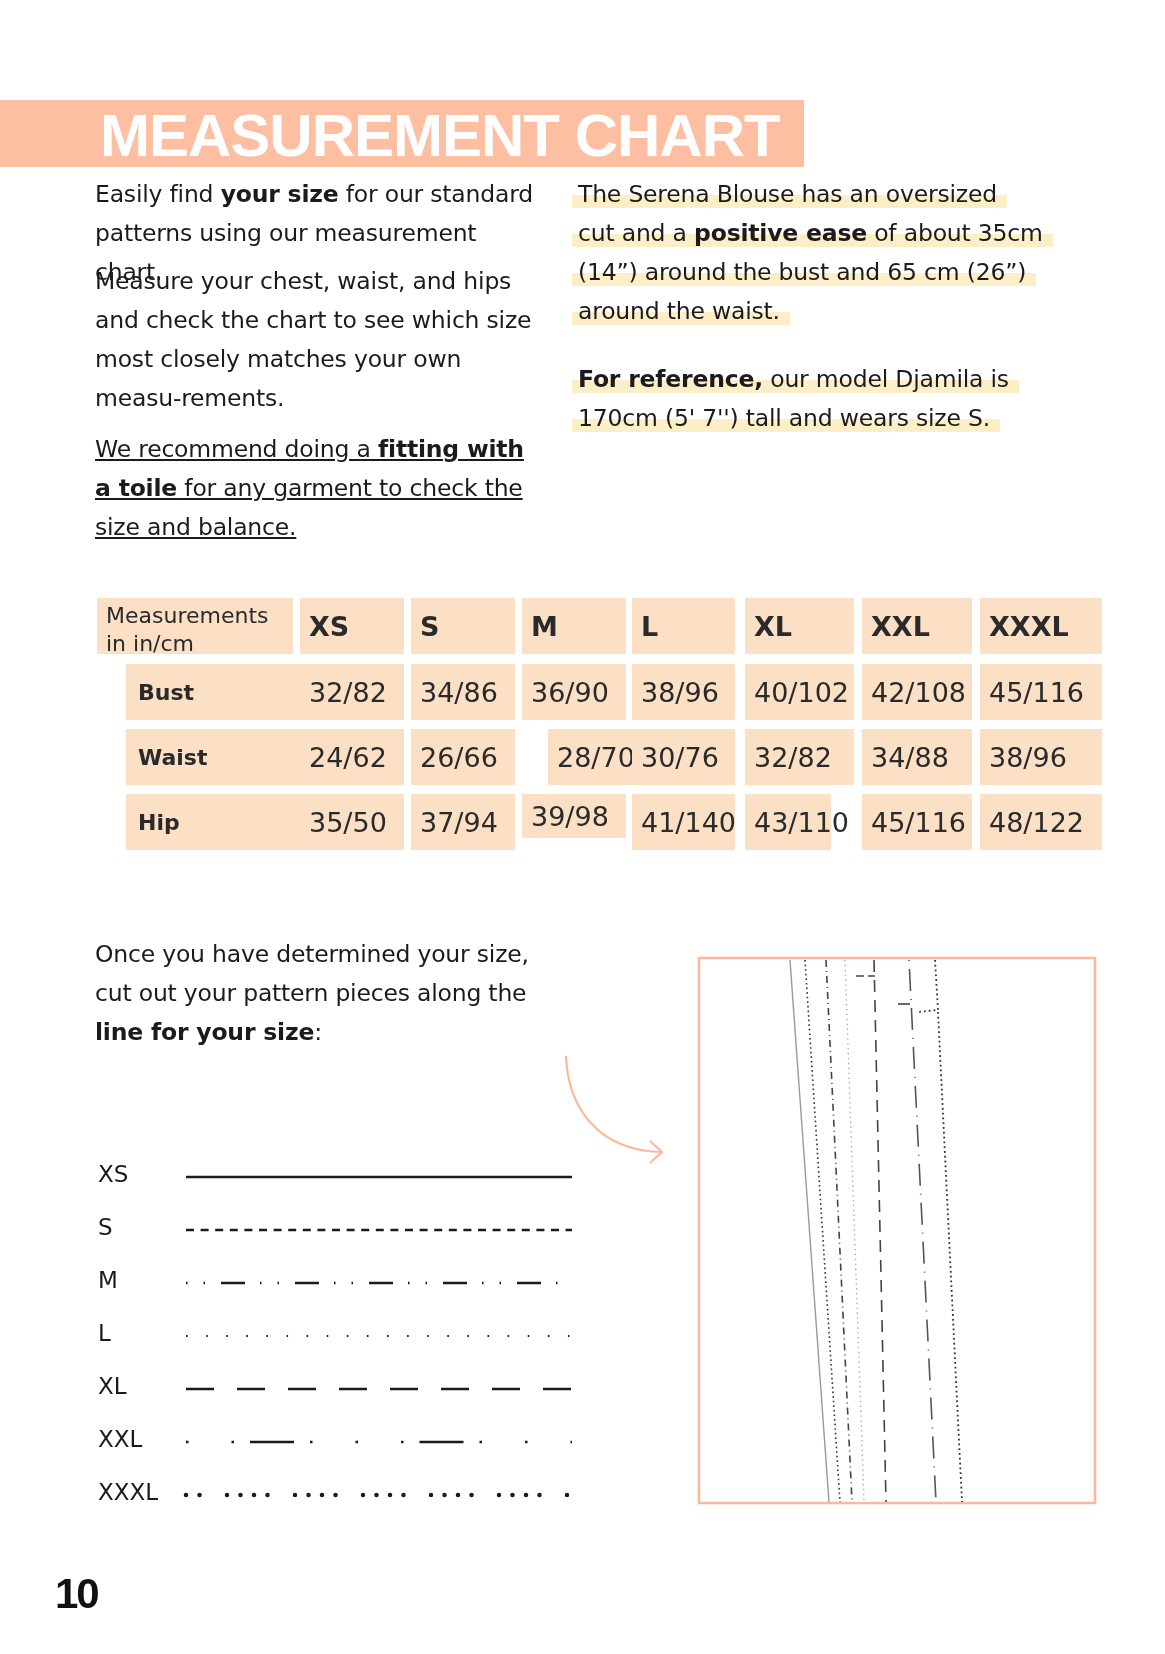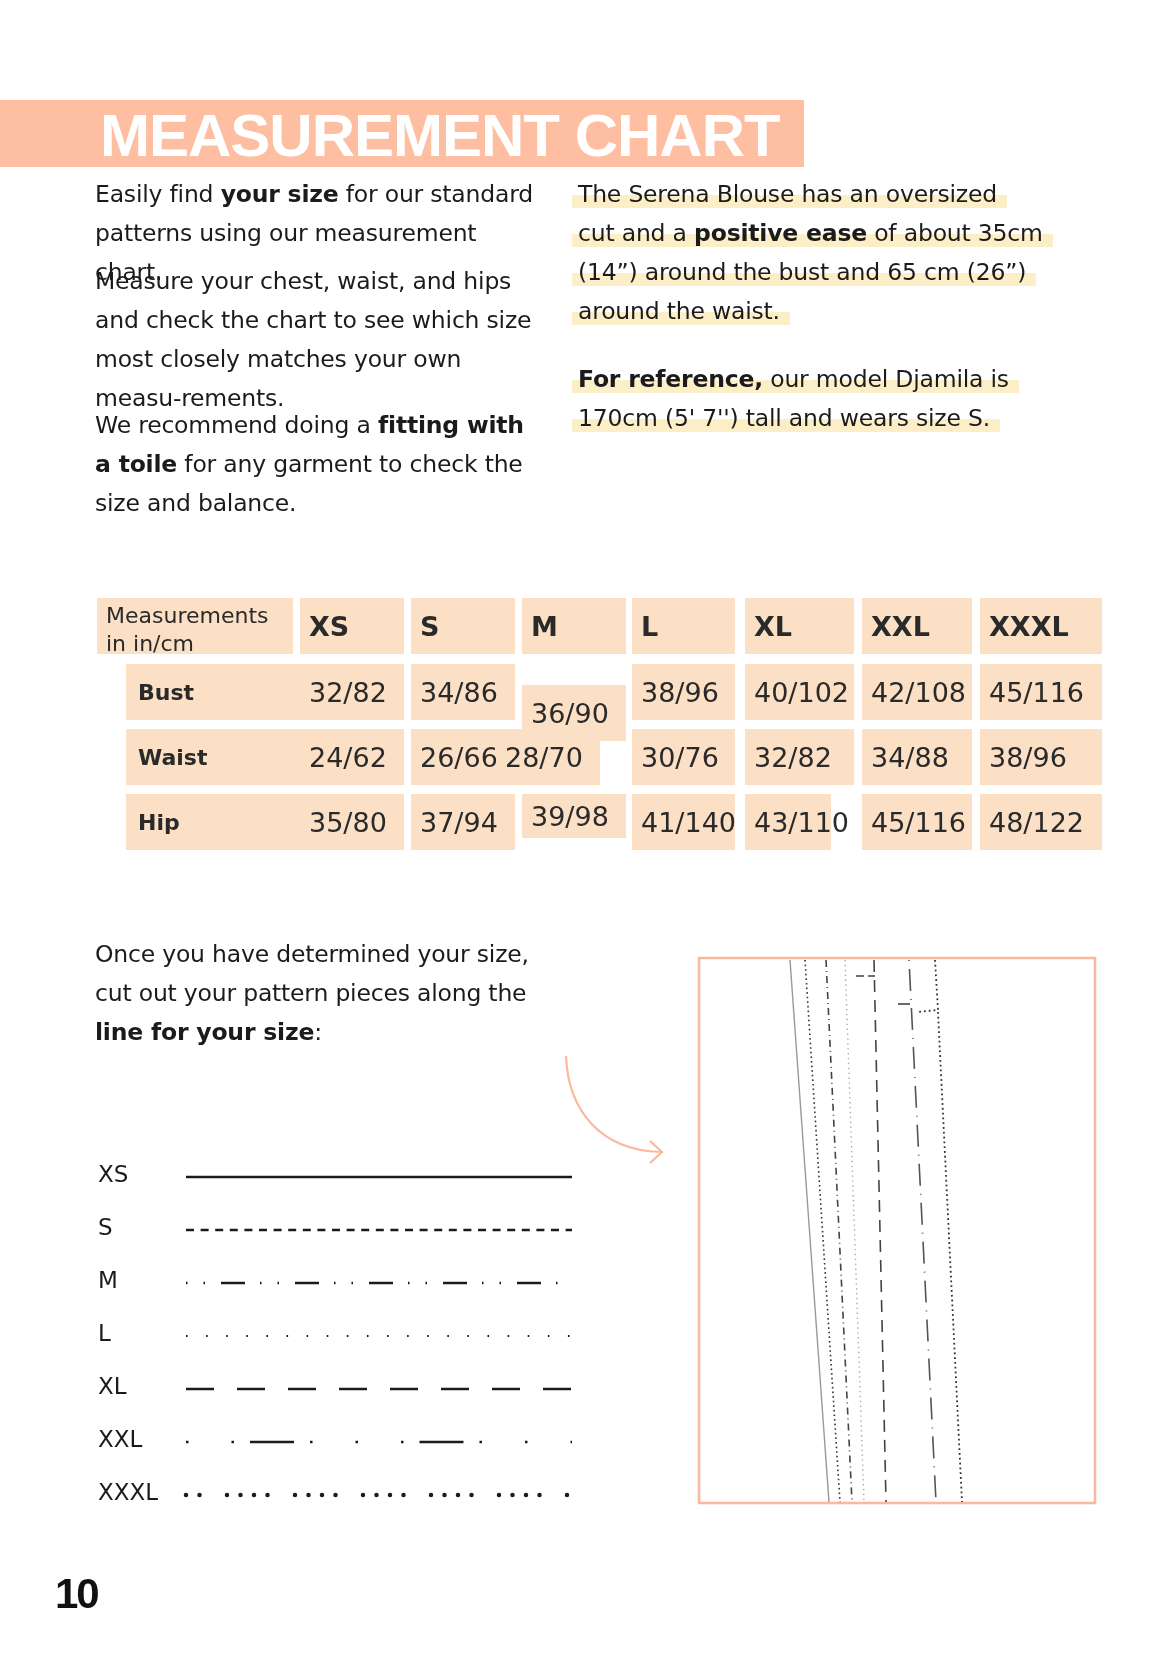--- a/index.html
+++ b/index.html
@@ -29,21 +29,21 @@
 </head>
 <body>
 
 <div class="title-band"></div>
 <div class="title">MEASUREMENT CHART</div>
 
 <div class="para" style="left:95px; top:175px; width:450px;">
   <span>Easily find </span><b>your size</b><span> for our standard patterns using our measurement chart.</span>
 </div>
 <div class="para" style="left:95px; top:262px; width:445px;">Measure your chest, waist, and hips and check the chart to see which size most closely matches your own measu-rements.</div>
-<div class="para" style="left:95px; top:406px; width:445px;">
+<div class="para" style="left:95px; top:430px; width:445px;text-decoration:underline;">
   <span>We recommend doing a </span><b>fitting with a toile</b><span> for any garment to check the size and balance.</span>
 </div>
 
 <div class="para" style="left:578px; top:175px; width:470px;">
   <span class="hl-line"><span class="hl">The Serena Blouse has an oversized</span></span>
   <span class="hl-line"><span class="hl"><span>cut and a </span><b>positive ease</b><span> of about 35cm</span></span></span>
   <span class="hl-line"><span class="hl">(14”) around the bust and 65 cm (26”)</span></span>
   <span class="hl-line"><span class="hl">around the waist.</span></span>
 </div>
 <div class="para" style="left:578px; top:360px; width:470px;">
@@ -59,35 +59,35 @@
     <div class="cell head" style="left: 300px; top: 598px; width: 104px; height: 56px;">XS</div>
     <div class="cell head" style="left: 411px; top: 598px; width: 104px; height: 56px;">S</div>
     <div class="cell head" style="left: 522px; top: 598px; width: 104px; height: 56px;">M</div>
     <div class="cell head" style="left: 632px; top: 598px; width: 103px; height: 56px;">L</div>
     <div class="cell head" style="left: 745px; top: 598px; width: 109px; height: 56px;">XL</div>
     <div class="cell head" style="left: 862px; top: 598px; width: 110px; height: 56px;">XXL</div>
     <div class="cell head" style="left: 980px; top: 598px; width: 122px; height: 56px;">XXXL</div>
     <div class="cell rowhead" style="left: 97px; top: 664px; width: 196px; height: 56px;">Bust</div>
     <div class="cell " style="left: 300px; top: 664px; width: 104px; height: 56px;">32/82</div>
     <div class="cell " style="left: 411px; top: 664px; width: 104px; height: 56px;">34/86</div>
-    <div class="cell " style="left: 522px; top: 664px; width: 104px; height: 56px; margin-top: 21px;">36/90</div>
+    <div class="cell " style="left: 522px; top: 664px; width: 104px; height: 56px;">36/90</div>
     <div class="cell " style="left: 632px; top: 664px; width: 103px; height: 56px;">38/96</div>
     <div class="cell " style="left: 745px; top: 664px; width: 109px; height: 56px;">40/102</div>
     <div class="cell " style="left: 862px; top: 664px; width: 110px; height: 56px;">42/108</div>
     <div class="cell " style="left: 980px; top: 664px; width: 122px; height: 56px;">45/116</div>
     <div class="cell rowhead" style="left: 97px; top: 729px; width: 196px; height: 56px;">Waist</div>
     <div class="cell " style="left: 300px; top: 729px; width: 104px; height: 56px;">24/62</div>
     <div class="cell " style="left: 411px; top: 729px; width: 104px; height: 56px;">26/66</div>
-    <div class="cell " style="left: 496px; top: 729px; width: 104px; height: 56px;">28/70</div>
+    <div class="cell " style="left: 548px; top: 729px; width: 104px; height: 56px;">28/70</div>
     <div class="cell " style="left: 632px; top: 729px; width: 103px; height: 56px;">30/76</div>
     <div class="cell " style="left: 745px; top: 729px; width: 109px; height: 56px;">32/82</div>
     <div class="cell " style="left: 862px; top: 729px; width: 110px; height: 56px;">34/88</div>
     <div class="cell " style="left: 980px; top: 729px; width: 122px; height: 56px;">38/96</div>
     <div class="cell rowhead" style="left: 97px; top: 794px; width: 196px; height: 56px;">Hip</div>
-    <div class="cell " style="left: 300px; top: 794px; width: 104px; height: 56px;">35/80</div>
+    <div class="cell " style="left: 300px; top: 794px; width: 104px; height: 56px;">35/50</div>
     <div class="cell " style="left: 411px; top: 794px; width: 104px; height: 56px;">37/94</div>
     <div class="cell " style="left: 522px; top: 794px; width: 104px; height: 44px;">39/98</div>
     <div class="cell " style="left: 632px; top: 794px; width: 103px; height: 56px;">41/140</div>
     <div class="cell " style="left: 745px; top: 794px; width: 86px; height: 56px;">43/110</div>
     <div class="cell " style="left: 862px; top: 794px; width: 110px; height: 56px;">45/116</div>
     <div class="cell " style="left: 980px; top: 794px; width: 122px; height: 56px;">48/122</div>
   </div>
 
 <div class="para" style="left:95px; top:935px; width:440px;">
   <span>Once you have determined your size, cut out your pattern pieces along the </span><b>line for your size</b><span>:</span>

